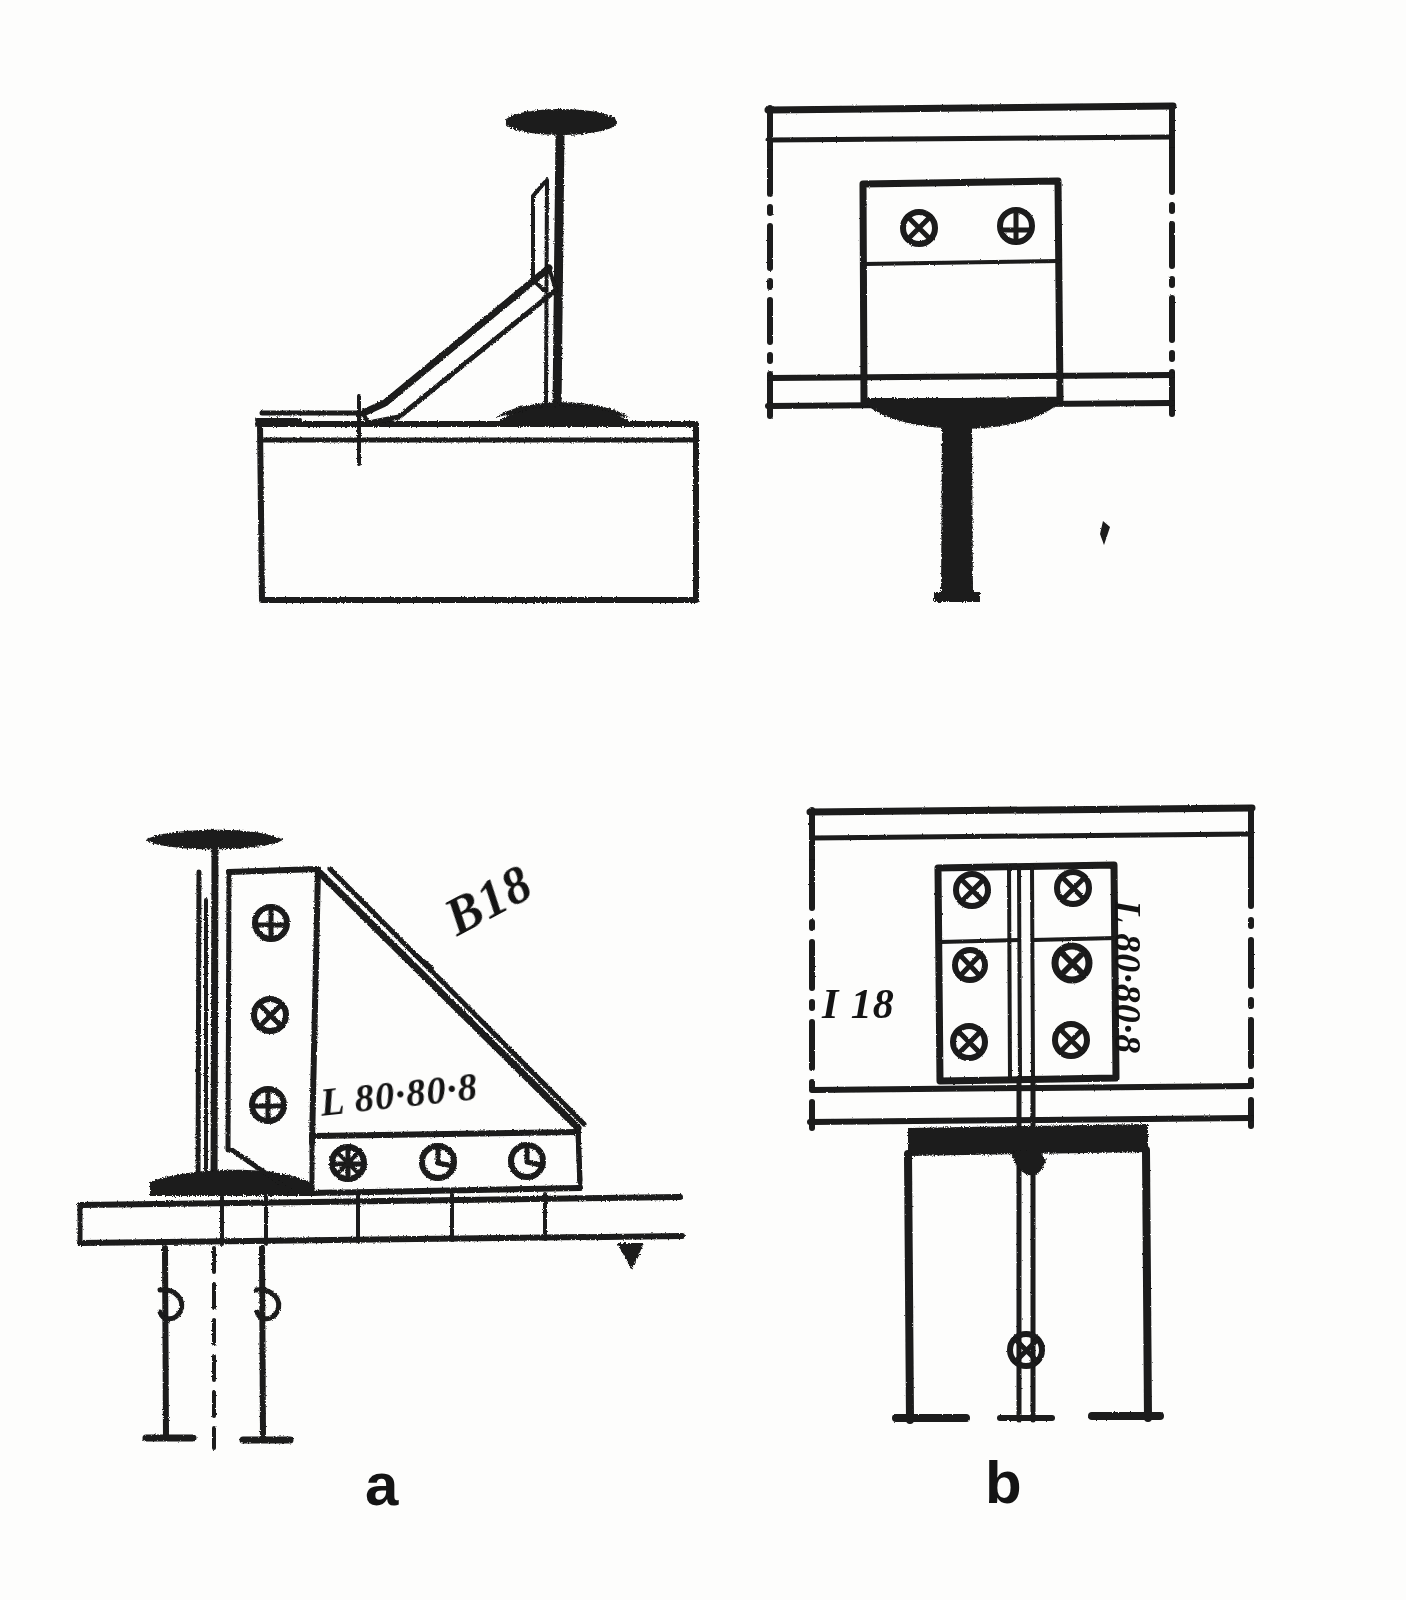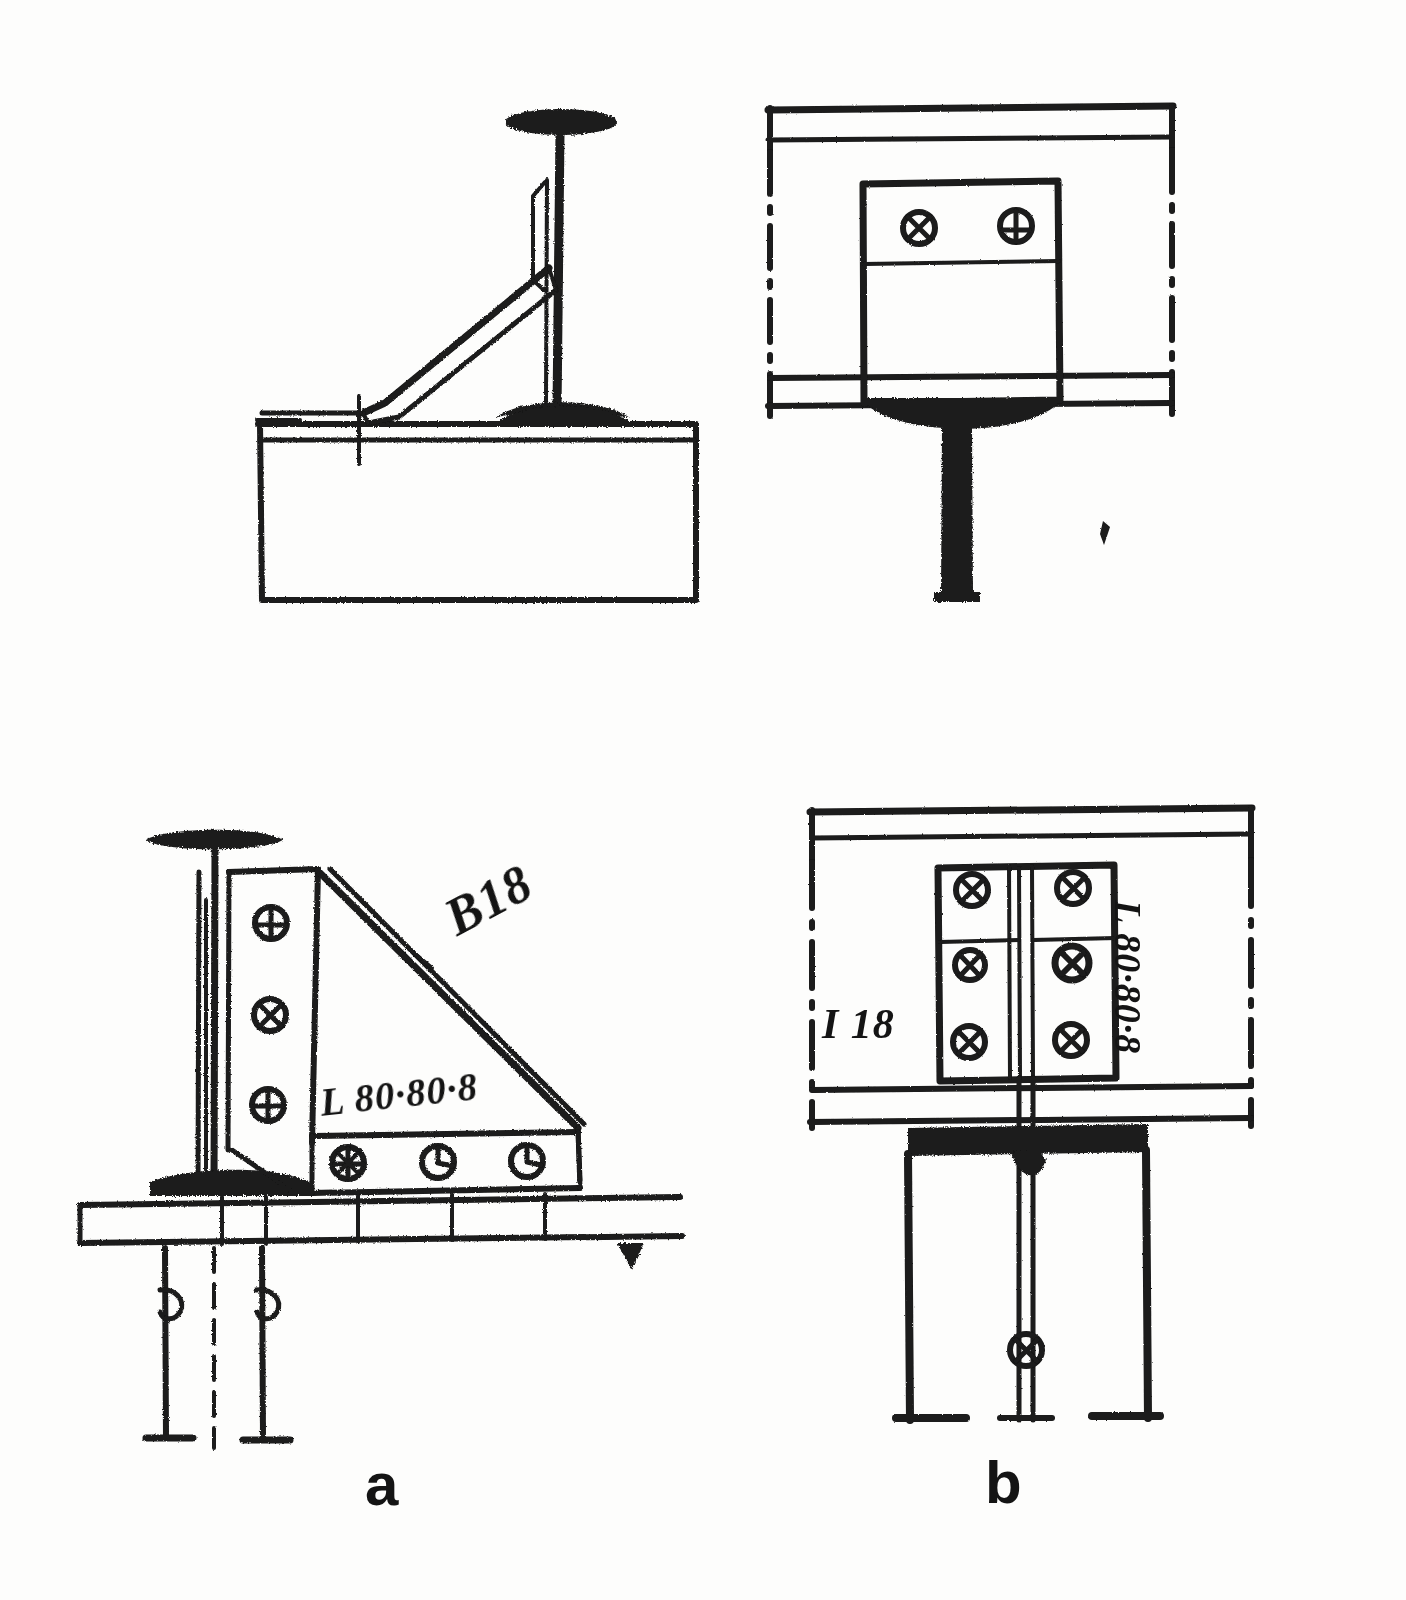--- a/index.html
+++ b/index.html
@@ -314,21 +314,21 @@
         <path class="ink-fill" filter="url(#blot)" d="M 1012 1155 C 1020 1180 1040 1182 1046 1160 L 1040 1152 L 1014 1150 Z"></path>
       </g>
     </svg>
 
     <div class="lbl" style="left:435px; top:895px; font-size:52px; font-style:italic;
                 transform:rotate(-28deg); transform-origin:left top;">B18</div>
 
     <div class="lbl" style="left:318px; top:1080px; font-size:39px; font-style:italic;
                 transform:rotate(-6deg); transform-origin:left top;">L 80·80·8</div>
 
-    <div class="lbl" style="left:822px; top:980px; font-size:42px; font-style:italic;margin-top:20px;">I 18</div>
+    <div class="lbl" style="left:822px; top:980px; font-size:42px; font-style:italic;">I 18</div>
 
     <div class="lbl" style="left:1150px; top:900px; font-size:38px; font-style:italic;
                 transform:rotate(90deg); transform-origin:left top;">L 80·80·8</div>
 
     <div class="caption" style="left:365px; top:1450px; font-size:60px;">a</div>
 
     <div class="caption" style="left:985px; top:1448px; font-size:60px;">b</div>
 
   </div>
 </div>

